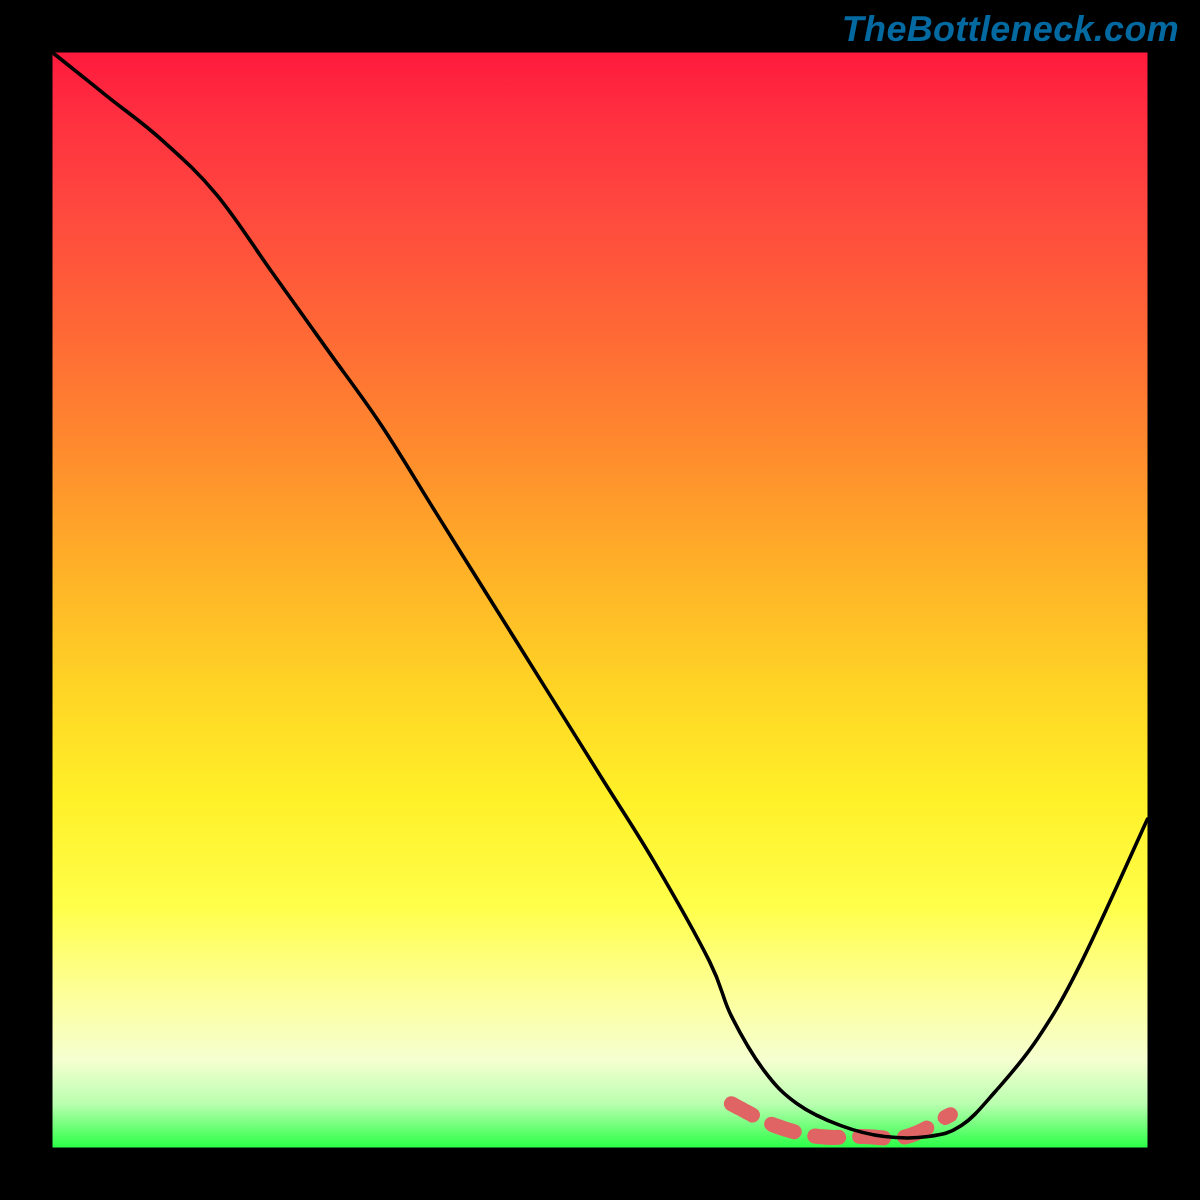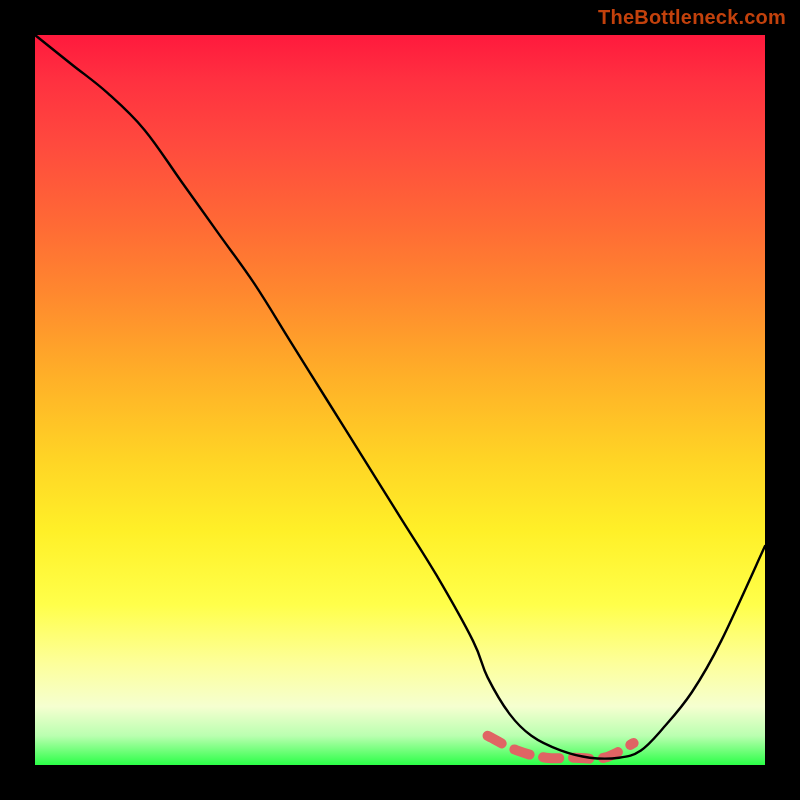--- a/index.html
+++ b/index.html
@@ -8,25 +8,26 @@
     position: relative;
     width: 800px;
     height: 800px;
     background: #000;
   }
   .watermark {
     position: absolute;
     top: 6px;
     right: 14px;
     font-family: Arial, Helvetica, sans-serif;
-    font-size: 20px;
+    font-size: 24px;
     font-weight: 600;
-    color: #c2410c;
+    color: #0369a1;
     letter-spacing: 0.2px;
     z-index: 10;
+    font-style: italic;
   }
   .plot {
     position: absolute;
     left: 35px;
     top: 35px;
     width: 730px;
     height: 730px;
     background: linear-gradient(to bottom,
       #ff1a3d 0%,
       #ff3040 6%,

